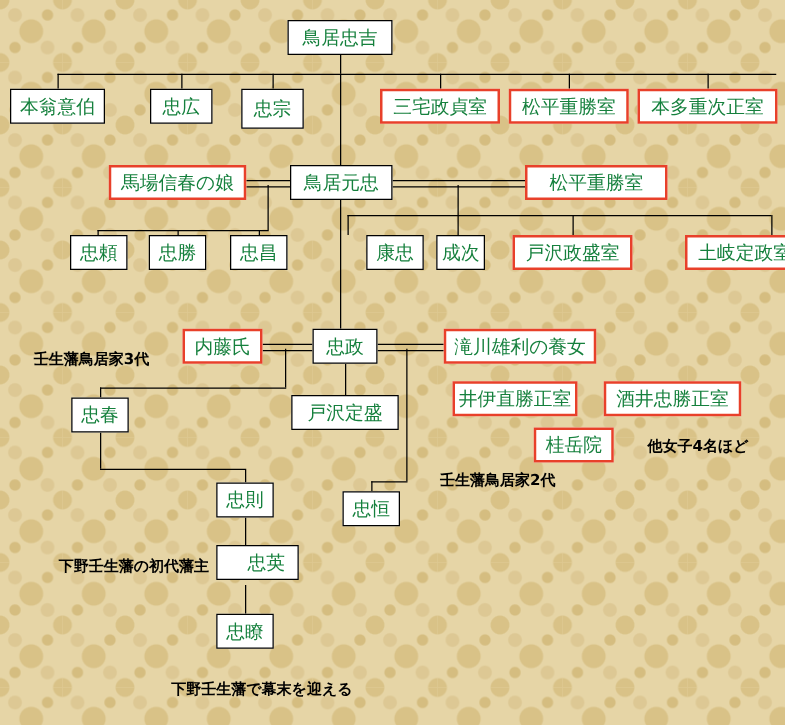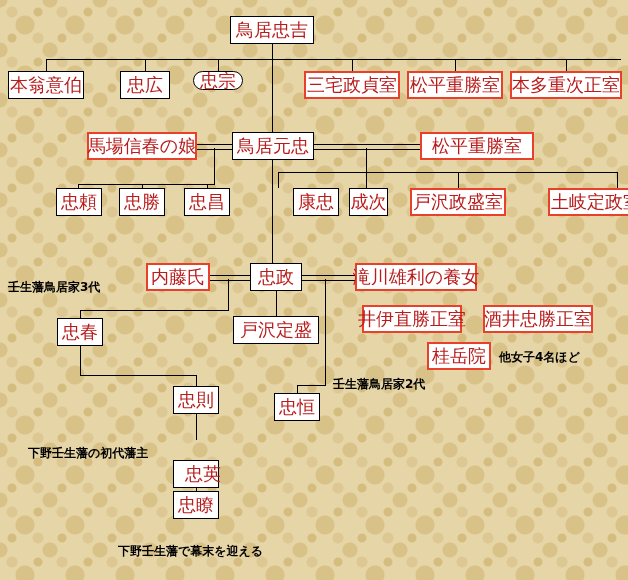--- a/index.html
+++ b/index.html
@@ -34,38 +34,39 @@
 
   
   .node{
     position:absolute;
     background:#ffffff;
     border:1px solid #000000;
     box-sizing:border-box;
     display:flex;
     align-items:center;
     justify-content:center;
-    font-size:18px;
+    font-size:15px;
     line-height:1;
-    color:#b91c1c;
+    color:#15803d;
     letter-spacing:0px;
     white-space:nowrap;
     z-index:5;
   }
   .node.female{ border:2px solid #e8402a; }
 
   
   .note{
     position:absolute;
     font-size:12px;
     font-weight:bold;
     color:#000000;
     white-space:nowrap;
     z-index:6;
     line-height:1;
+    margin-left:19px;
   }
 
   
   .ln{ position:absolute; background:#000000; z-index:2; }
   .h{ height:1px; }
   .v{ width:1px; }
   
   .marr{ position:absolute; height:4px; z-index:3;
          border-top:1px solid #000; border-bottom:1px solid #000; }
 </style>
@@ -84,21 +85,21 @@
   <div class="ln v" style="left:145px;top:59px;width:1px;height:12px;"></div>
   <div class="ln v" style="left:218px;top:59px;width:1px;height:12px;"></div>
   <div class="ln v" style="left:352px;top:59px;width:1px;height:12px;"></div>
   <div class="ln v" style="left:455px;top:59px;width:1px;height:12px;"></div>
   <div class="ln v" style="left:566px;top:59px;width:1px;height:12px;"></div>
 
   <div class="ln v" style="left:272px;top:59px;width:1px;height:73px;"></div>
 
   <div class="node" style="left:8px;top:71px;width:76px;height:28px;">本翁意伯</div>
   <div class="node" style="left:120px;top:71px;width:50px;height:28px;">忠広</div>
-  <div class="node" style="left:193px;top:71px;width:50px;height:19px;border-radius:14px;">忠宗</div>
+  <div class="node" style="left:193px;top:71px;width:50px;height:32px;">忠宗</div>
   <div class="node female" style="left:304px;top:71px;width:96px;height:28px;">三宅政貞室</div>
   <div class="node female" style="left:407px;top:71px;width:96px;height:28px;">松平重勝室</div>
   <div class="node female" style="left:87px;top:132px;width:110px;height:28px;">馬場信春の娘</div>
 
   <div class="node female" style="left:510px;top:71px;width:112px;height:28px;">本多重次正室</div>
   <div class="node" style="left:232px;top:132px;width:82px;height:28px;">鳥居元忠</div>
   <div class="node female" style="left:420px;top:132px;width:114px;height:28px;">松平重勝室</div>
 
   <div class="marr" style="left:197px;top:144px;width:35px;"></div>
   <div class="marr" style="left:314px;top:144px;width:106px;"></div>
@@ -159,21 +160,21 @@
   <div class="ln h" style="left:80px;top:375px;width:116px;height:1px;"></div>
   <div class="ln v" style="left:196px;top:375px;width:1px;height:11px;"></div>
 
   <div class="node" style="left:173px;top:386px;width:46px;height:28px;">忠則</div>
 
   <div class="node" style="left:274px;top:393px;width:46px;height:28px;">忠恒</div>
 
   <div class="note" style="left:333px;top:378px;">壬生藩鳥居家2代</div>
 
   <div class="ln v" style="left:196px;top:414px;width:1px;height:26px;"></div>
-  <div class="node" style="left:173px;top:460px;width:46px;height:28px;padding-left:14px;">忠英</div>
+  <div class="node" style="left:173px;top:436px;width:66px;height:28px;padding-left:14px;">忠英</div>
 
   <div class="note" style="left:28px;top:447px;">下野壬生藩の初代藩主</div>
 
   <div class="ln v" style="left:196px;top:468px;width:1px;height:23px;"></div>
   <div class="node" style="left:173px;top:491px;width:46px;height:28px;">忠瞭</div>
 
   <div class="note" style="left:118px;top:545px;">下野壬生藩で幕末を迎える</div>
 
 </div>
 

